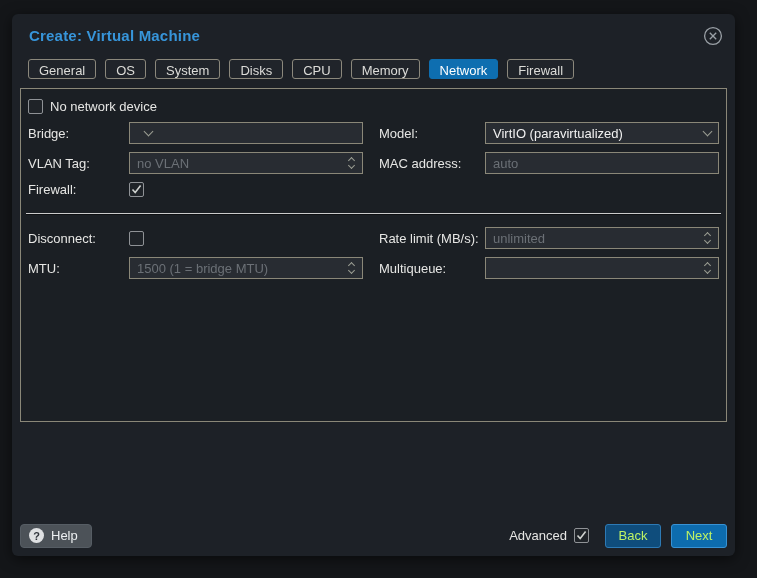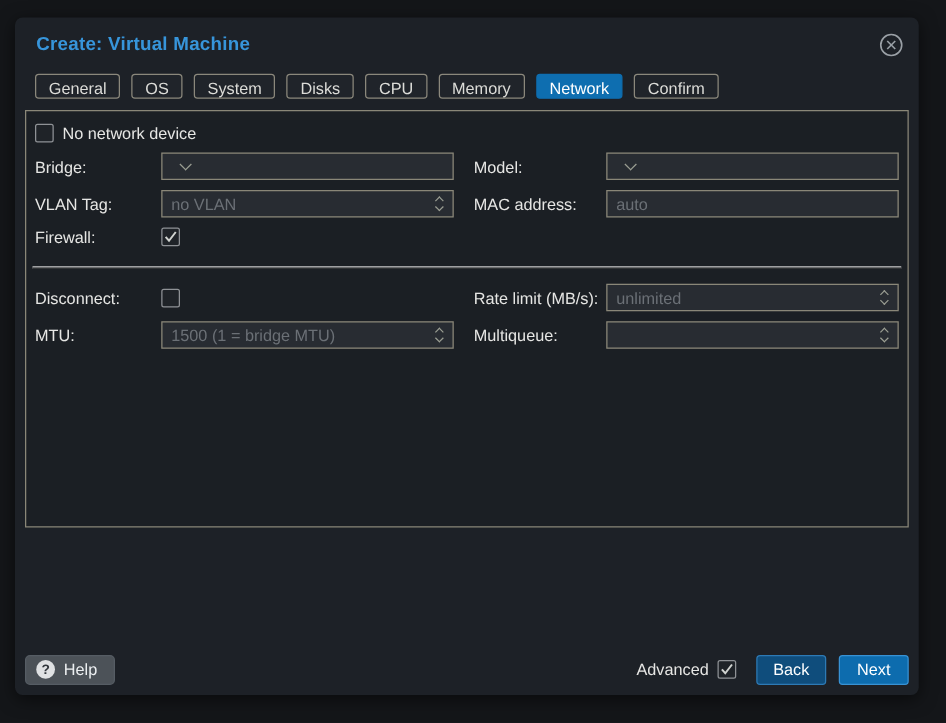--- a/index.html
+++ b/index.html
@@ -98,21 +98,21 @@
     border-radius:4px; color:#eceff1; font-size:13px;
     display:flex; align-items:center; gap:7px; cursor:pointer;
   }
   .help-circle {
     width:15px; height:15px; border-radius:50%; background:#dfe1e3; color:#31363c;
     font-size:11px; font-weight:bold; display:flex; align-items:center; justify-content:center;
   }
   .footer-right { display:flex; align-items:center; gap:10px;margin-left:19px; }
   .advanced-wrap { display:flex; align-items:center; gap:7px; margin-right:6px; }
   .btn {
-    min-width:56px; height:24px; border-radius:3px; font-size:13px; color:#ffffff;
+    min-width:56px; height:24px; border-radius:3px; font-size:13px; color:#bef264;
     display:flex; align-items:center; justify-content:center; cursor:pointer; padding:0 10px;
   }
   .btn-back { background:#0f4d7c; border:1px solid #2d7ab5; }
   .btn-next { background:#0d6cae; border:1px solid #3892d4; }
 </style>
 </head>
 <body>
 
 <div class="screen">
   <div class="dialog">
@@ -128,21 +128,21 @@
     </div>
 
     <div class="tabs">
       <div class="tab">General</div>
       <div class="tab">OS</div>
       <div class="tab">System</div>
       <div class="tab">Disks</div>
       <div class="tab">CPU</div>
       <div class="tab">Memory</div>
       <div class="tab active">Network</div>
-      <div class="tab">Confirm</div>
+      <div class="tab">Firewall</div>
     </div>
 
     <div class="panel">
       <div class="form-grid">
 
         <div class="span-all cb-row">
           <span class="checkbox">
             
           </span>
           <span class="lbl">No network device</span>
@@ -150,20 +150,21 @@
 
         <span class="lbl">Bridge:</span>
         <div class="field">
           <span class="trigger">
               <span class="chev down"></span>
             </span>
         </div>
         <span></span>
         <span class="lbl">Model:</span>
         <div class="field">
+          <input value="VirtIO (paravirtualized)" style="">
           <span class="trigger">
               <span class="chev down"></span>
             </span>
         </div>
 
         <span class="lbl">VLAN Tag:</span>
         <div class="field">
           <input placeholder="no VLAN" style="">
           <span class="trigger">
             <span class="chev sm up-sm"></span>

